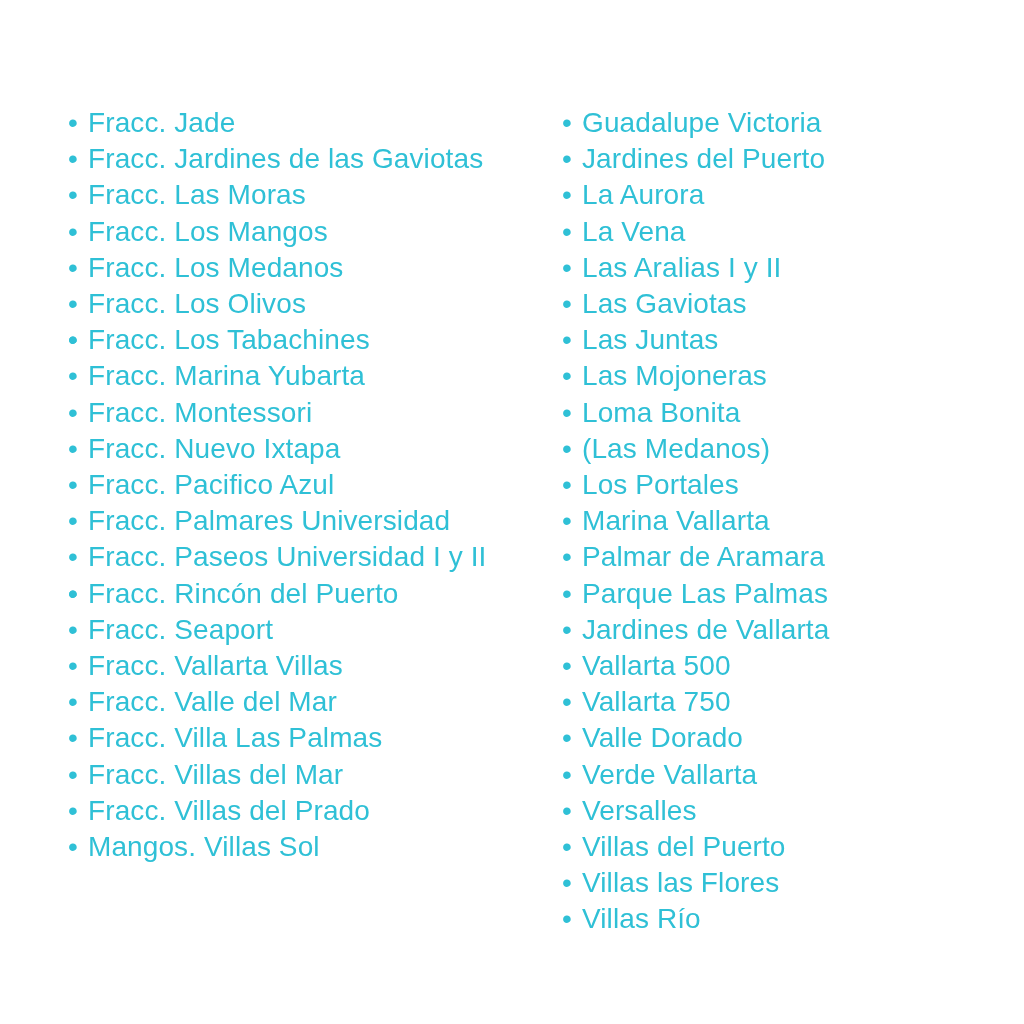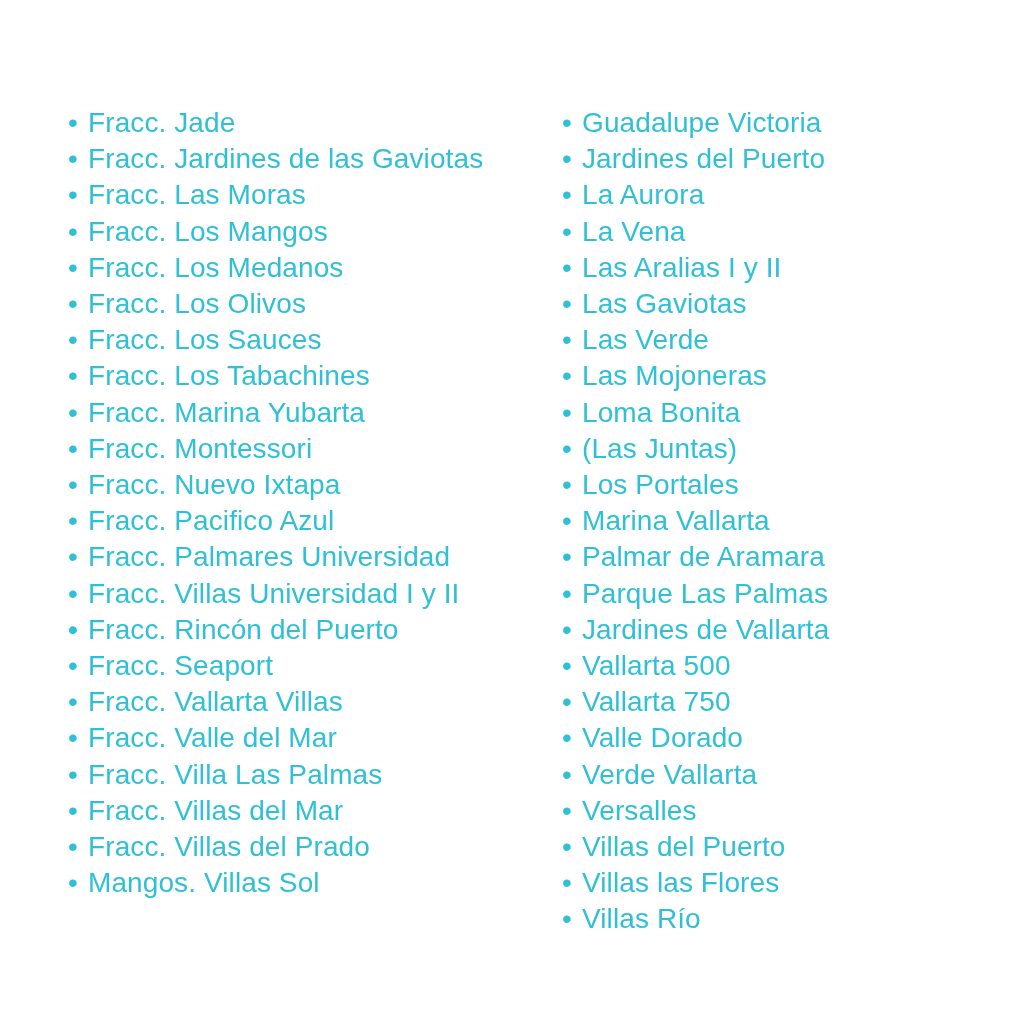--- a/index.html
+++ b/index.html
@@ -72,51 +72,51 @@
 <div class="page">
   <div class="columns">
     <div class="column column-left">
       <ul class="list">
         <li><span class="bullet">•</span><span class="txt">Fracc. Jade</span></li>
         <li><span class="bullet">•</span><span class="txt">Fracc. Jardines de las Gaviotas</span></li>
         <li><span class="bullet">•</span><span class="txt">Fracc. Las Moras</span></li>
         <li><span class="bullet">•</span><span class="txt">Fracc. Los Mangos</span></li>
         <li><span class="bullet">•</span><span class="txt">Fracc. Los Medanos</span></li>
         <li><span class="bullet">•</span><span class="txt">Fracc. Los Olivos</span></li>
-        <li><span class="bullet">•</span><span class="txt">Fracc. Los Sauces</span></li>
+        <li><span class="bullet">•</span></li>
         <li><span class="bullet">•</span><span class="txt">Fracc. Los Tabachines</span></li>
         <li><span class="bullet">•</span><span class="txt">Fracc. Marina Yubarta</span></li>
         <li><span class="bullet">•</span><span class="txt">Fracc. Montessori</span></li>
         <li><span class="bullet">•</span><span class="txt">Fracc. Nuevo Ixtapa</span></li>
         <li><span class="bullet">•</span><span class="txt">Fracc. Pacifico Azul</span></li>
         <li><span class="bullet">•</span><span class="txt">Fracc. Palmares Universidad</span></li>
-        <li><span class="bullet">•</span><span class="txt">Fracc. Villas Universidad I y II</span></li>
+        <li><span class="bullet">•</span><span class="txt">Fracc. Paseos Universidad I y II</span></li>
         <li><span class="bullet">•</span></li>
         <li><span class="bullet">•</span><span class="txt">Fracc. Rincón del Puerto</span></li>
         <li><span class="bullet">•</span><span class="txt">Fracc. Seaport</span></li>
         <li><span class="bullet">•</span><span class="txt">Fracc. Vallarta Villas</span></li>
         <li><span class="bullet">•</span><span class="txt">Fracc. Valle del Mar</span></li>
         <li><span class="bullet">•</span><span class="txt">Fracc. Villa Las Palmas</span></li>
         <li><span class="bullet">•</span><span class="txt">Fracc. Villas del Mar</span></li>
         <li><span class="bullet">•</span><span class="txt">Fracc. Villas del Prado</span></li>
         <li><span class="bullet">•</span><span class="txt">Mangos. Villas Sol</span></li>
       </ul>
     </div>
     <div class="column column-right">
       <ul class="list">
         <li><span class="bullet">•</span><span class="txt">Guadalupe Victoria</span></li>
         <li><span class="bullet">•</span><span class="txt">Jardines del Puerto</span></li>
         <li><span class="bullet">•</span><span class="txt">La Aurora</span></li>
         <li><span class="bullet">•</span><span class="txt">La Vena</span></li>
         <li><span class="bullet">•</span><span class="txt">Las Aralias I y II</span></li>
         <li><span class="bullet">•</span><span class="txt">Las Gaviotas</span></li>
-        <li><span class="bullet">•</span><span class="txt">Las Verde</span></li>
+        <li><span class="bullet">•</span><span class="txt">Las Juntas</span></li>
         <li><span class="bullet">•</span><span class="txt">Las Mojoneras</span></li>
         <li><span class="bullet">•</span><span class="txt">Loma Bonita</span></li>
-        <li><span class="bullet">•</span><span class="txt">(Las Juntas)</span></li>
+        <li><span class="bullet">•</span><span class="txt">(Las Medanos)</span></li>
         <li><span class="bullet">•</span><span class="txt">Los Portales</span></li>
         <li><span class="bullet">•</span><span class="txt">Marina Vallarta</span></li>
         <li><span class="bullet">•</span><span class="txt">Palmar de Aramara</span></li>
         <li><span class="bullet">•</span><span class="txt">Parque Las Palmas</span></li>
         <li><span class="bullet">•</span><span class="txt">Jardines de Vallarta</span></li>
         <li><span class="bullet">•</span><span class="txt">Vallarta 500</span></li>
         <li><span class="bullet">•</span><span class="txt">Vallarta 750</span></li>
         <li><span class="bullet">•</span><span class="txt">Valle Dorado</span></li>
         <li><span class="bullet">•</span><span class="txt">Verde Vallarta</span></li>
         <li><span class="bullet">•</span><span class="txt">Versalles</span></li>

